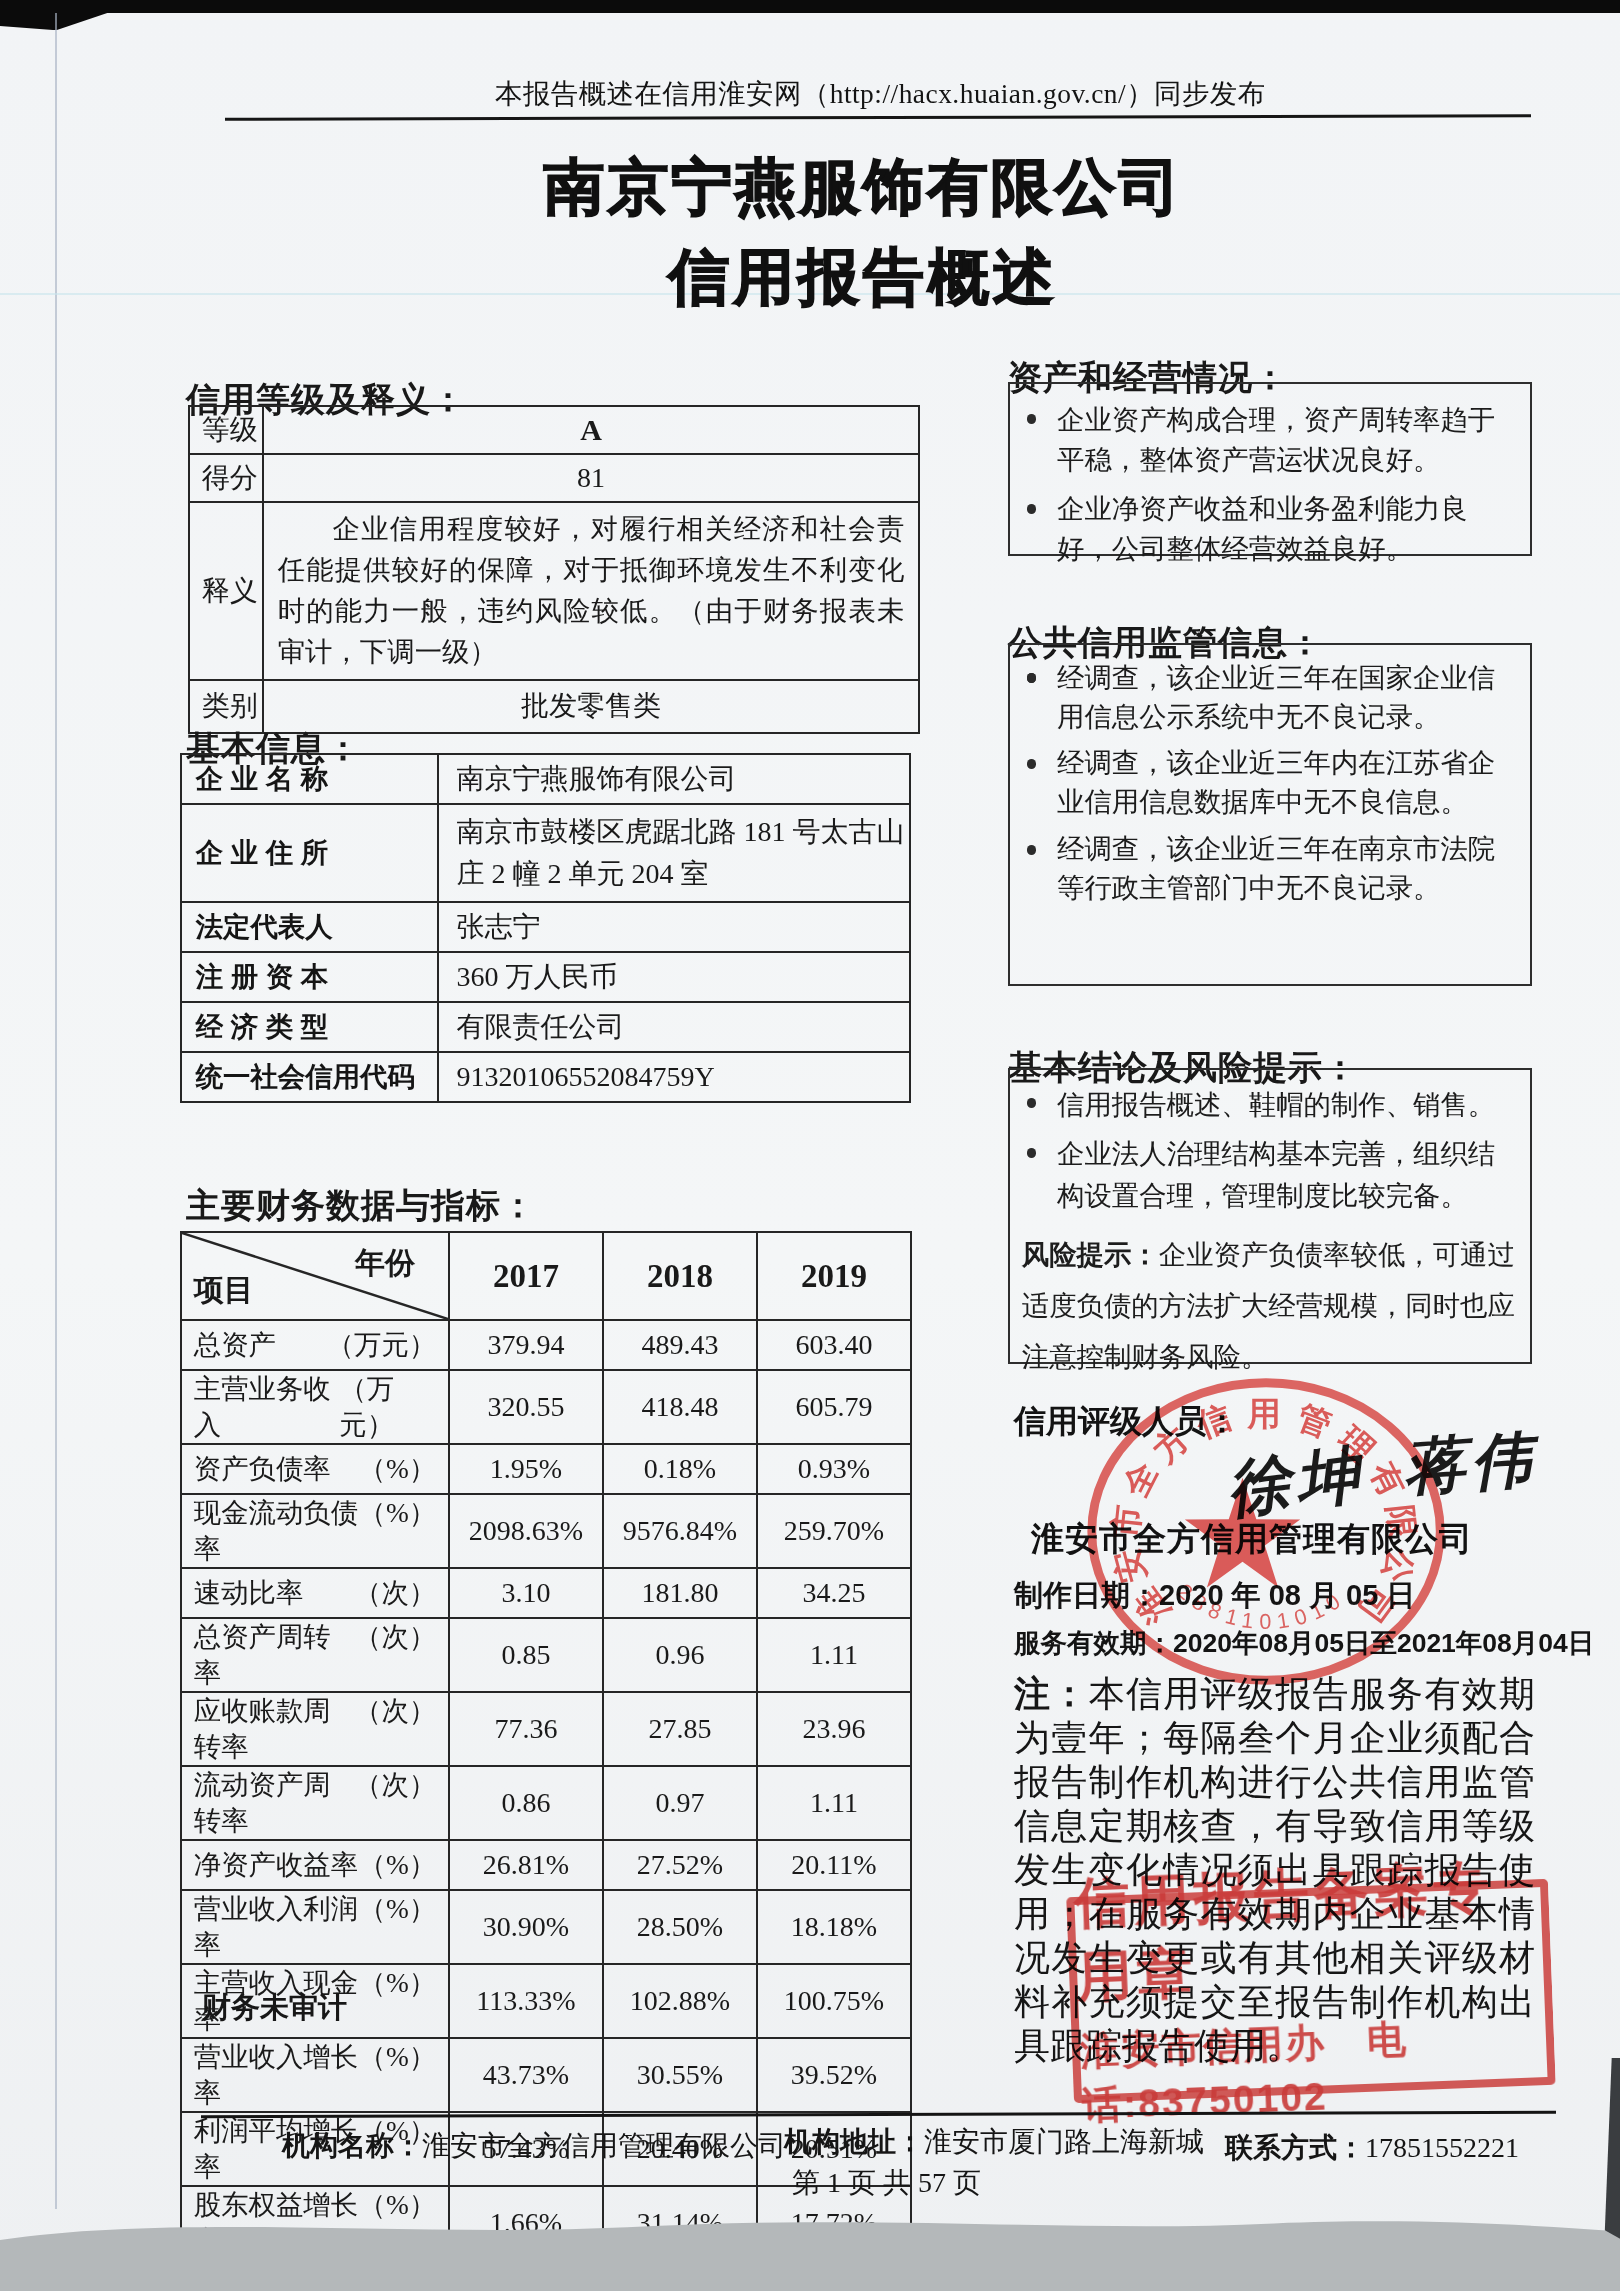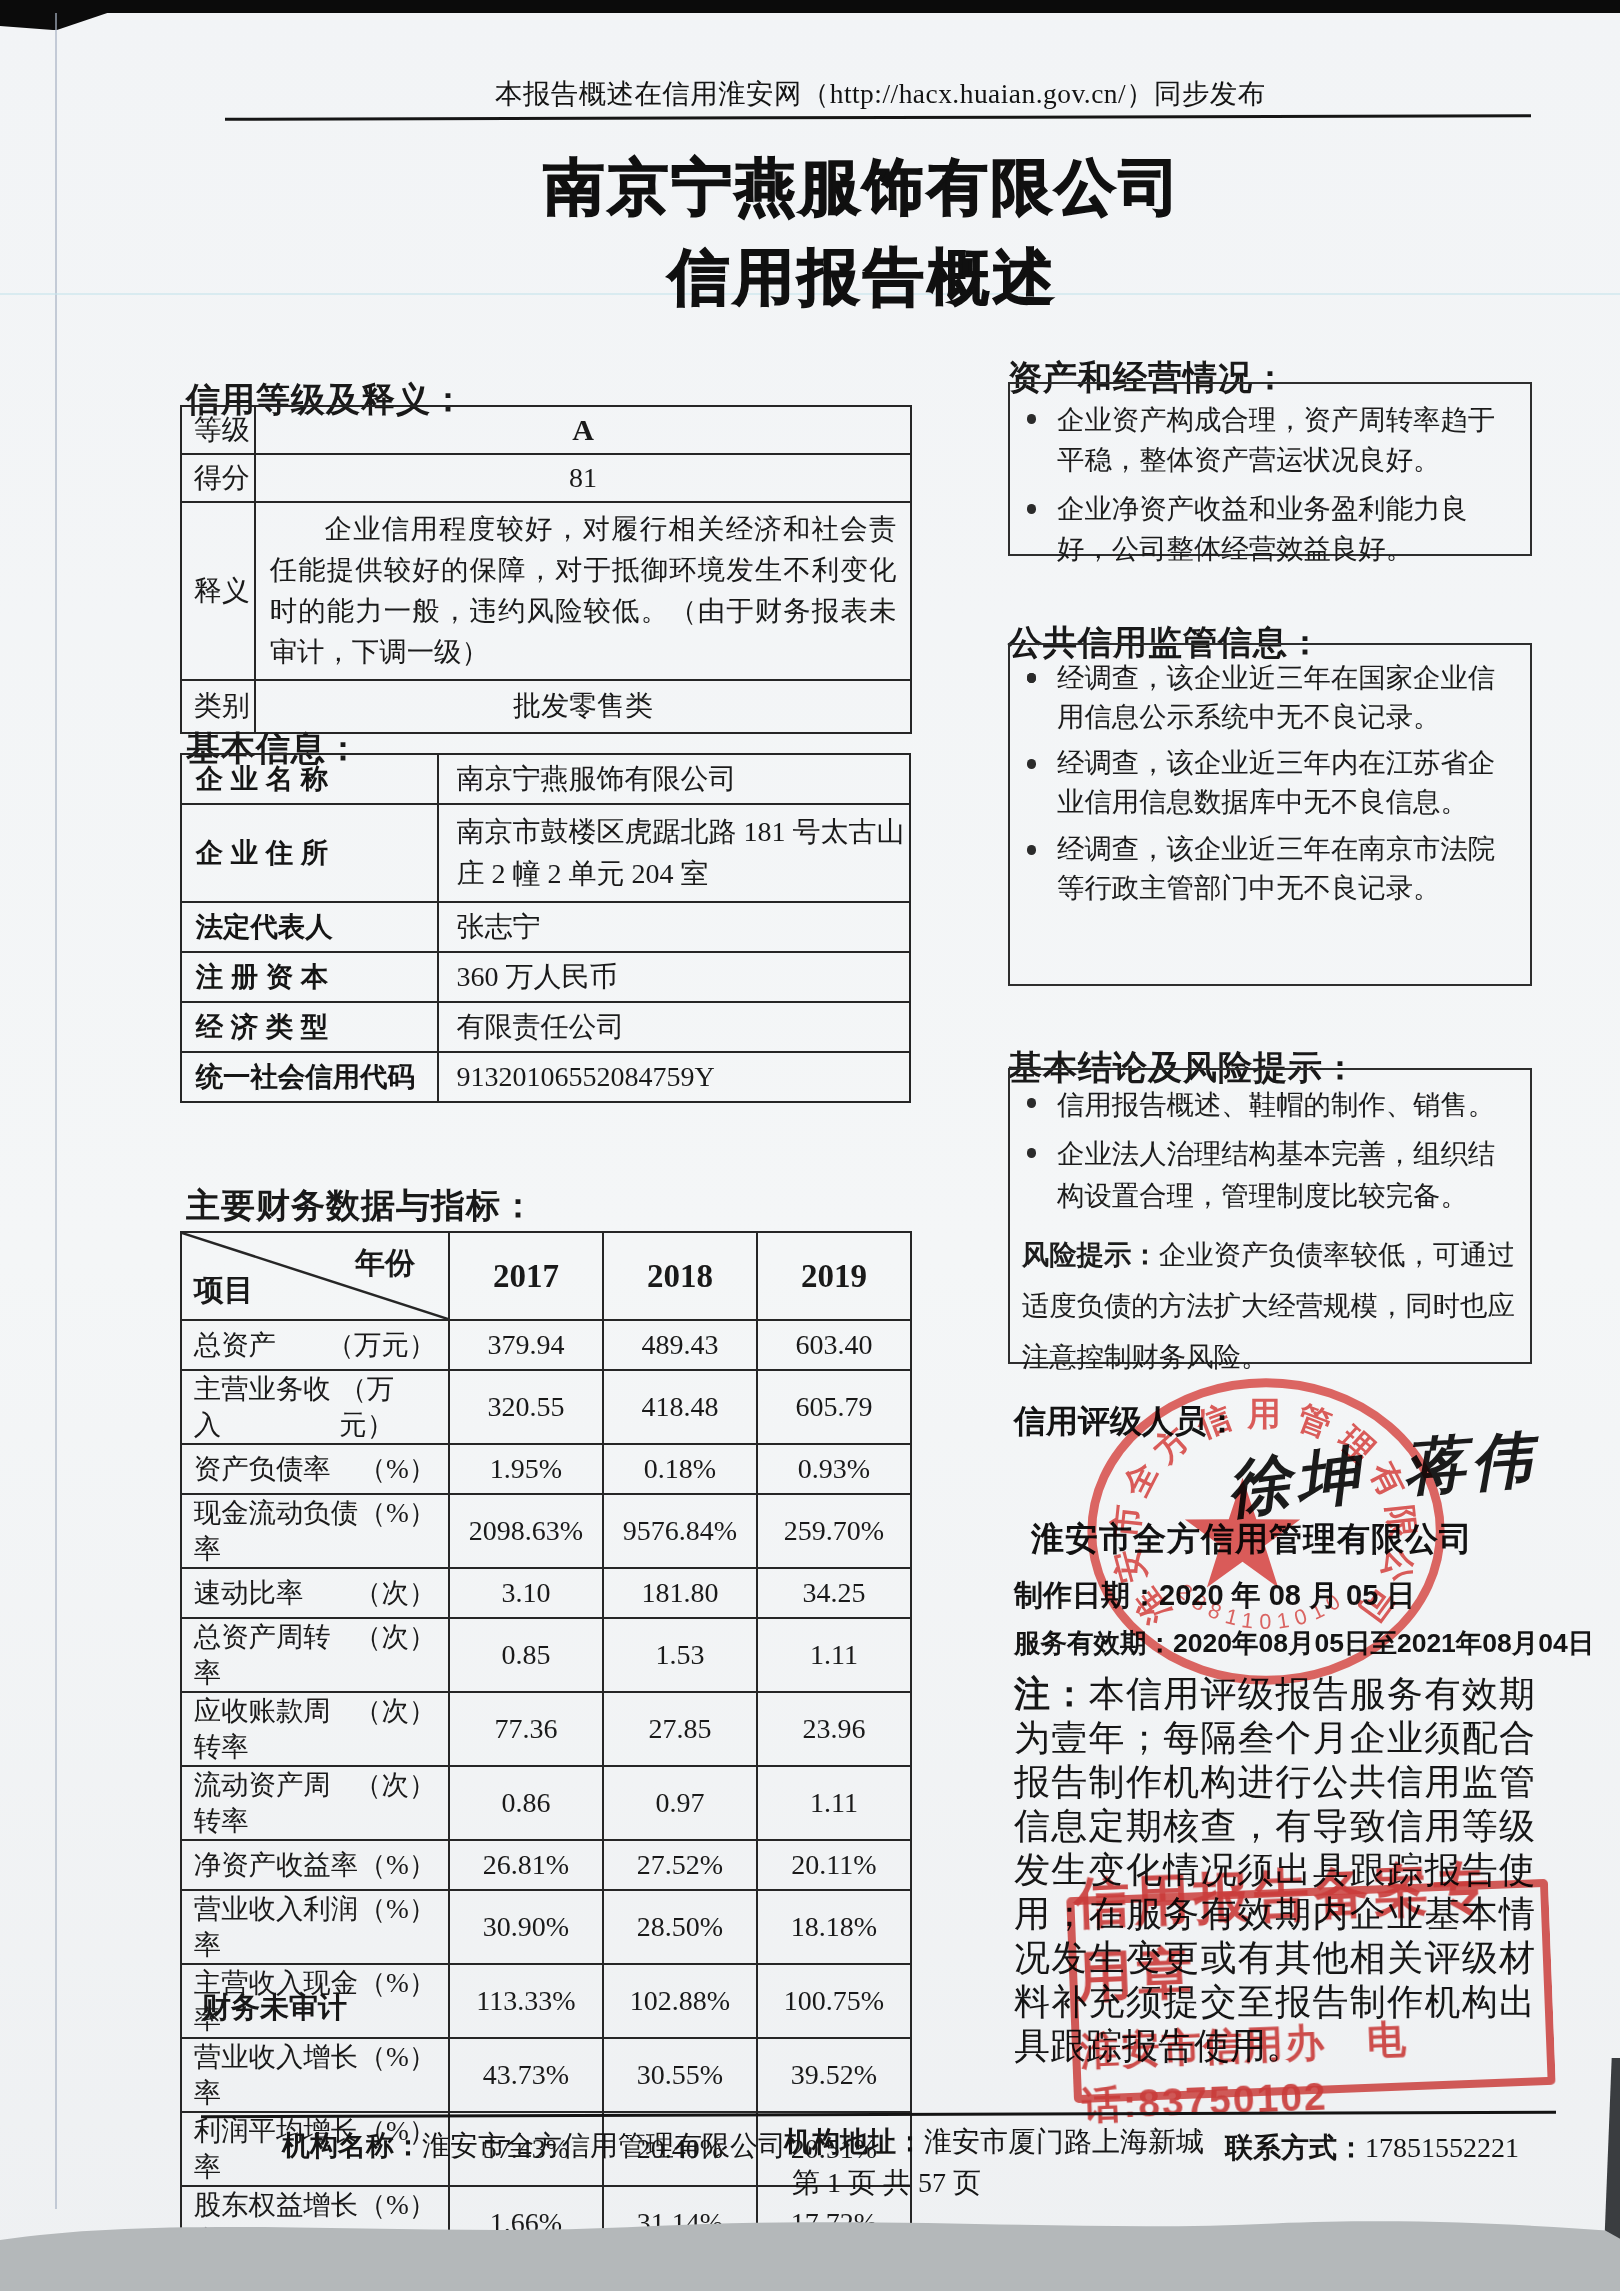--- a/index.html
+++ b/index.html
@@ -92,21 +92,21 @@
 
   <div class="header-note">本报告概述在信用淮安网（http://hacx.huaian.gov.cn/）同步发布</div>
   <div class="header-rule"></div>
   <div class="title-wrap">
     <div class="title-l1">南京宁燕服饰有限公司</div>
     <div class="title-l2">信用报告概述</div>
   </div>
 
   <h2 class="sec" style="left:186px;top:349px;">信用等级及释义：</h2>
 
-  <table class="tbl rating" style="left:180px;top:405px;">
+  <table class="tbl rating" style="left:188px;top:405px;">
     <colgroup>
         <col style="width:74px;">
         <col style="width:656px;">
       </colgroup>
     <tbody>
         <tr>
       <td class="lab">等级</td>
       <td class="val grade">A</td>
     </tr>
     <tr>
@@ -237,21 +237,21 @@
       <td class="num">34.25</td>
     </tr>
     <tr class="row">
       <td class="item">
             <div class="inner">
               <span>总资产周转率</span>
               <span>（次）</span>
             </div>
           </td>
       <td class="num">0.85</td>
-      <td class="num">1.53</td>
+      <td class="num">0.96</td>
       <td class="num">1.11</td>
     </tr>
     <tr class="row">
       <td class="item">
             <div class="inner">
               <span>应收账款周转率</span>
               <span>（次）</span>
             </div>
           </td>
       <td class="num">77.36</td>

